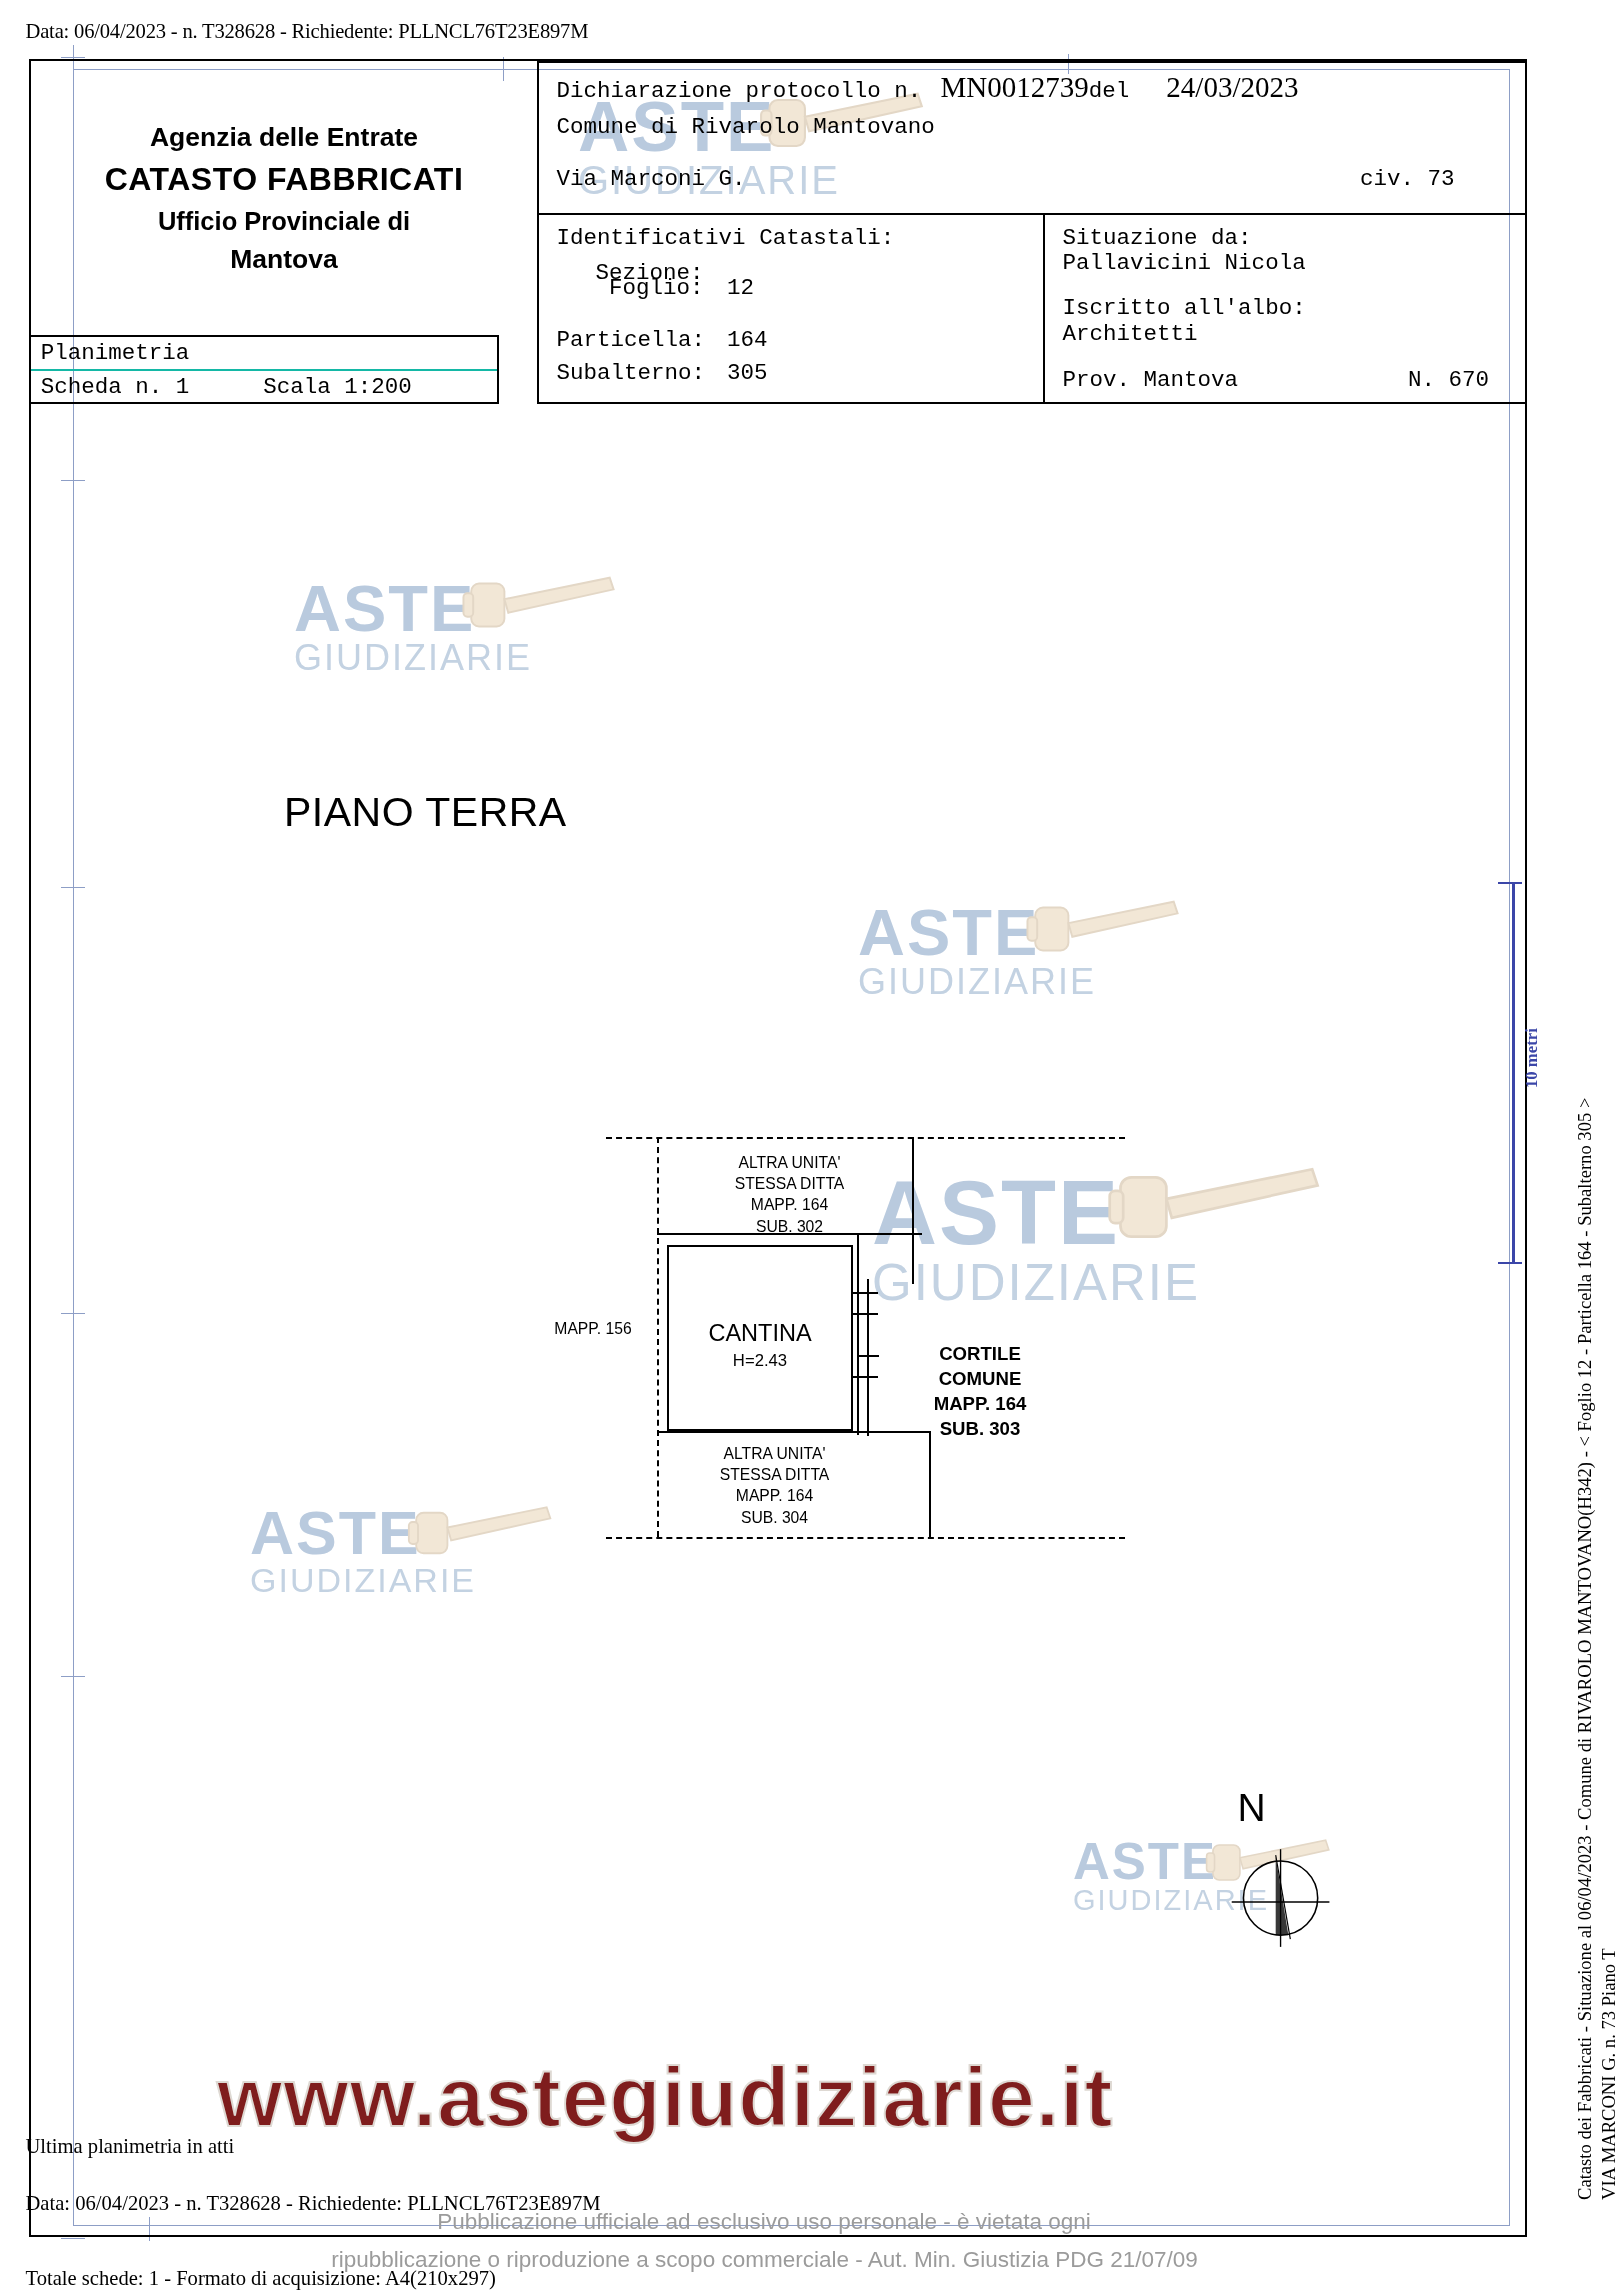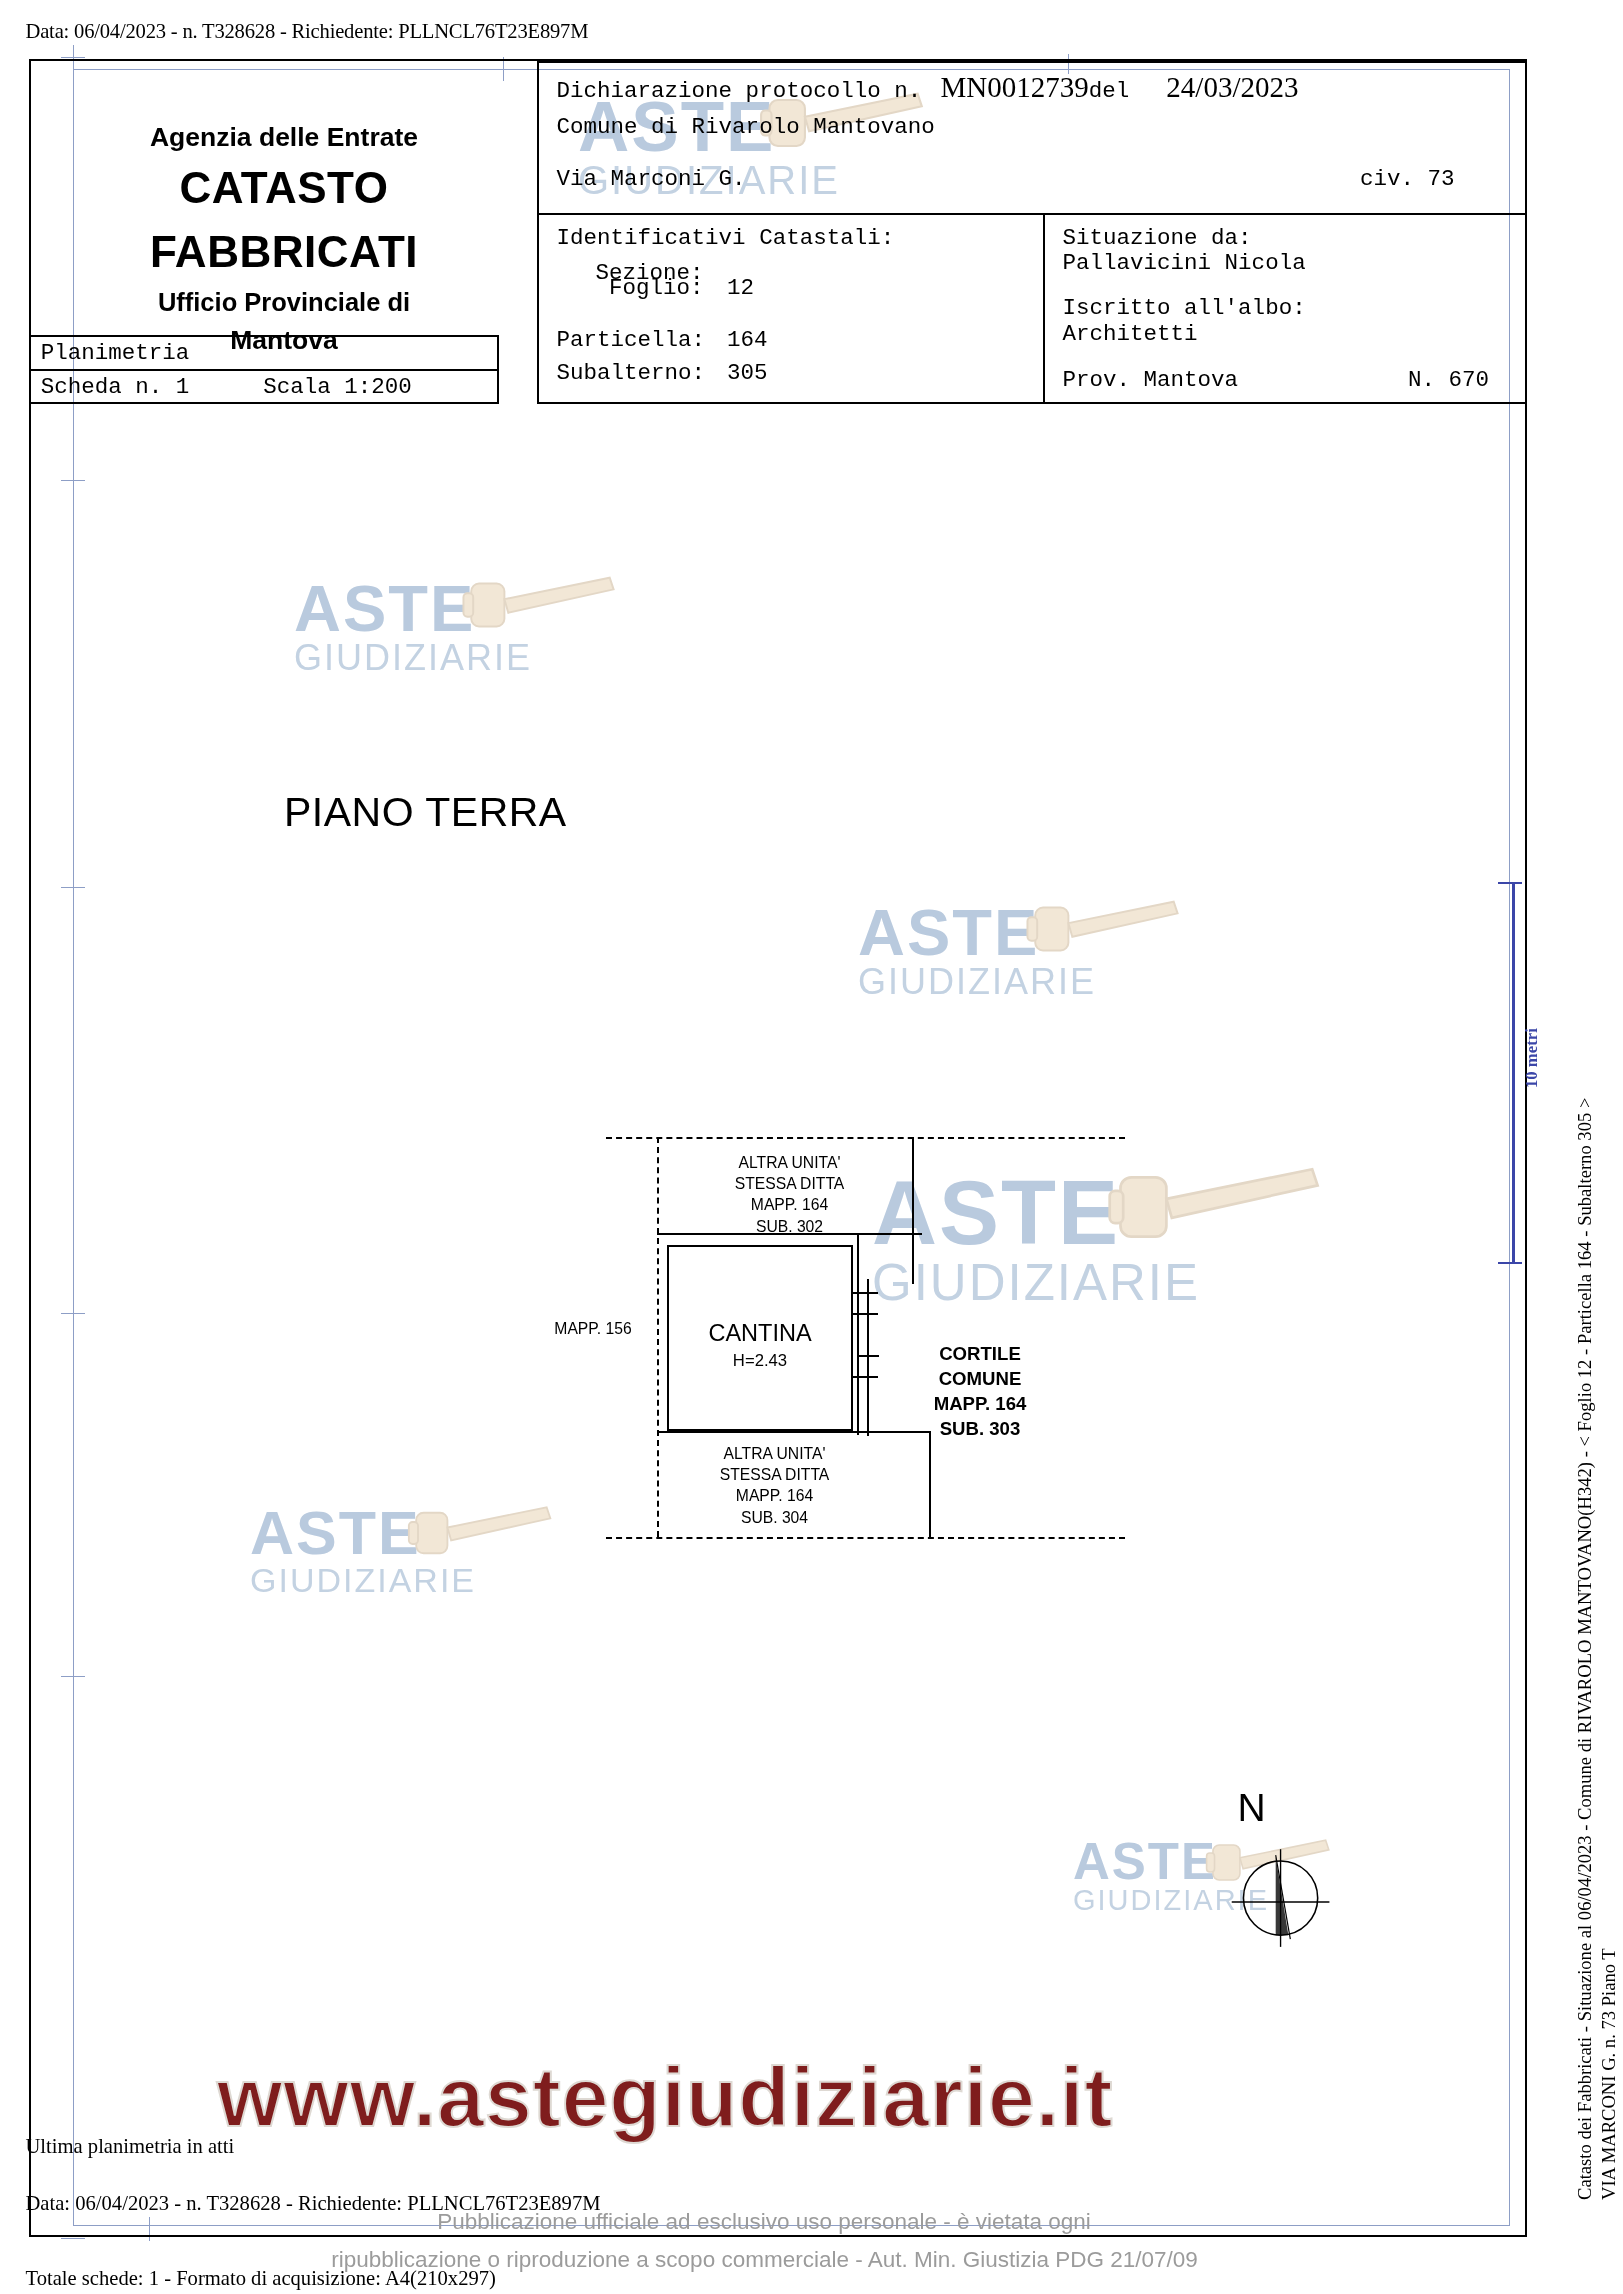--- a/index.html
+++ b/index.html
@@ -30,28 +30,28 @@
           border-right:2px solid #000;box-sizing:border-box;}
   #hdr-br{position:absolute;left:506px;top:0;right:0;bottom:0;}
   .mono{font-family:"Liberation Mono","DejaVu Sans Mono",monospace;font-size:22.5px;}
   .serif-num{font-family:"Liberation Serif",serif;font-size:29px;}
 
   
   #agency{left:49px;top:118px;width:470px;text-align:center;}
   #agency div{font-family:"Liberation Sans",sans-serif;font-weight:bold;
               color:#000;line-height:1.45;}
   .ag1{font-size:26.5px;}
-  .ag2{font-size:44px;letter-spacing:0.5px;}
+  .ag2{font-size:32px;letter-spacing:0.5px;}
   .ag3{font-size:25.5px;}
   .ag4{font-size:26.5px;}
 
   
   #plan-box{left:29px;top:335px;width:470px;height:69px;
             border:2px solid #000;box-sizing:border-box;}
-  #plan-box .row1{height:34px;border-bottom:2px solid #000000;box-sizing:border-box;
+  #plan-box .row1{height:34px;border-bottom:2px solid #14b8a6;box-sizing:border-box;
                   display:flex;align-items:center;padding-left:9.8px;}
   #plan-box .row2{height:32px;display:flex;align-items:center;padding-left:9.8px;}
 
   
   #draw-frame{left:29px;top:404px;width:1498px;height:1833px;
               border:2px solid #000;border-top:none;box-sizing:border-box;}
 
   
   .plan-txt{font-family:"Liberation Sans",sans-serif;font-size:15.7px;
             text-align:center;line-height:1.35;white-space:nowrap;color:#000;}

